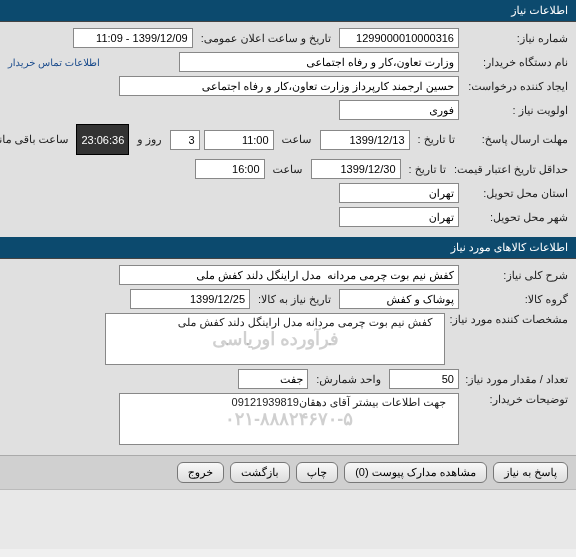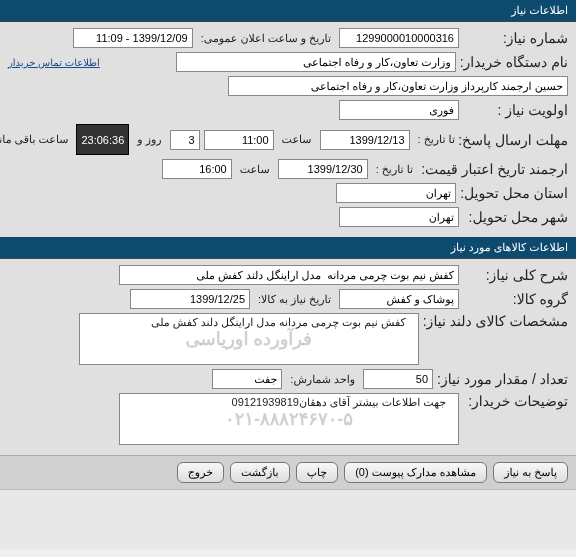--- a/index.html
+++ b/index.html
@@ -25,21 +25,21 @@
     }
     .row {
       display: flex;
       align-items: center;
       margin-bottom: 4px;
       gap: 4px;
     }
     .label {
       min-width: 105px;
       text-align: right;
-      font-size: 14px;
+      font-size: 11px;
       color: #222;
       white-space: nowrap;
     }
     .label-inline {
       font-size: 11px;
       color: #222;
       white-space: nowrap;
       padding: 0 4px;
       text-align: right;
     }
@@ -104,21 +104,20 @@
       border: 1px solid #777;
       background: linear-gradient(#f8f8f8, #ddd);
       padding: 3px 10px;
       font-size: 11px;
       font-family: Tahoma, Arial, sans-serif;
       cursor: pointer;
       border-radius: 6px;
     }
     .link {
       color: #1a4b8c;
-      text-decoration: underline;
       font-size: 10px;
       cursor: pointer;
       margin-right: auto;
     }
     .footer-area {
       background: #e8e8e8;
       height: 60px;
       border-top: 1px solid #bbb;
     }
   </style>
@@ -135,20 +134,21 @@
     <input type="text" class="field field-med" value="1399/12/09 - 11:09" style="">
   </div>
 
   <div class="row">
     <span class="label">نام دستگاه خریدار:</span>
     <input type="text" class="field field-wide" value="وزارت تعاون،کار و رفاه اجتماعی" style="">
     <span class="link">اطلاعات تماس خریدار</span>
   </div>
 
   <div class="row">
+    <span class="label">ایجاد کننده درخواست:</span>
     <input type="text" class="field field-xwide" value="حسین ارجمند کارپرداز وزارت تعاون،کار و رفاه اجتماعی" style="">
   </div>
 
   <div class="row">
     <span class="label">اولویت نیاز :</span>
     <input type="text" class="field field-med" value="فوری" style="">
   </div>
 
   <div class="row">
     <span class="label">مهلت ارسال پاسخ:</span>
@@ -156,21 +156,21 @@
     <input type="text" class="field" style="width: 90px;" value="1399/12/13">
     <span class="label-inline">ساعت</span>
     <input type="text" class="field field-sm" value="11:00" style="">
     <input type="text" class="field field-tiny" value="3" style="">
     <span class="label-inline">روز و</span>
     <span class="time-highlight">23:06:36</span>
     <span class="label-inline">ساعت باقی مانده</span>
   </div>
 
   <div class="row">
-    <span class="label">ارجمند تاریخ اعتبار قیمت:</span>
+    <span class="label">حداقل تاریخ اعتبار قیمت:</span>
     <span class="label-inline" style="min-width:auto">تا تاریخ :</span>
     <input type="text" class="field" style="width: 90px;" value="1399/12/30">
     <span class="label-inline">ساعت</span>
     <input type="text" class="field field-sm" value="16:00" style="">
   </div>
 
   <div class="row">
     <span class="label">استان محل تحویل:</span>
     <input type="text" class="field field-med" value="تهران" style="">
   </div>
@@ -191,21 +191,21 @@
   </div>
 
   <div class="row">
     <span class="label">گروه کالا:</span>
     <input type="text" class="field field-med" value="پوشاک و کفش" style="">
     <span class="label-inline">تاریخ نیاز به کالا:</span>
     <input type="text" class="field field-med" value="1399/12/25" style="">
   </div>
 
   <div class="row" style="align-items:flex-start">
-    <span class="label">مشخصات کالای دلند نیاز:</span>
+    <span class="label">مشخصات کننده مورد نیاز:</span>
     <div class="specs-box">
       <span class="watermark">فرآورده اوریاسی</span>
       <span class="specs-text">کفش نیم بوت چرمی مردانه  مدل اراینگل دلند کفش ملی</span>
     </div>
   </div>
 
   <div class="row">
     <span class="label">تعداد / مقدار مورد نیاز:</span>
     <input type="text" class="field field-sm" value="50" style="">
     <span class="label-inline">واحد شمارش:</span>

